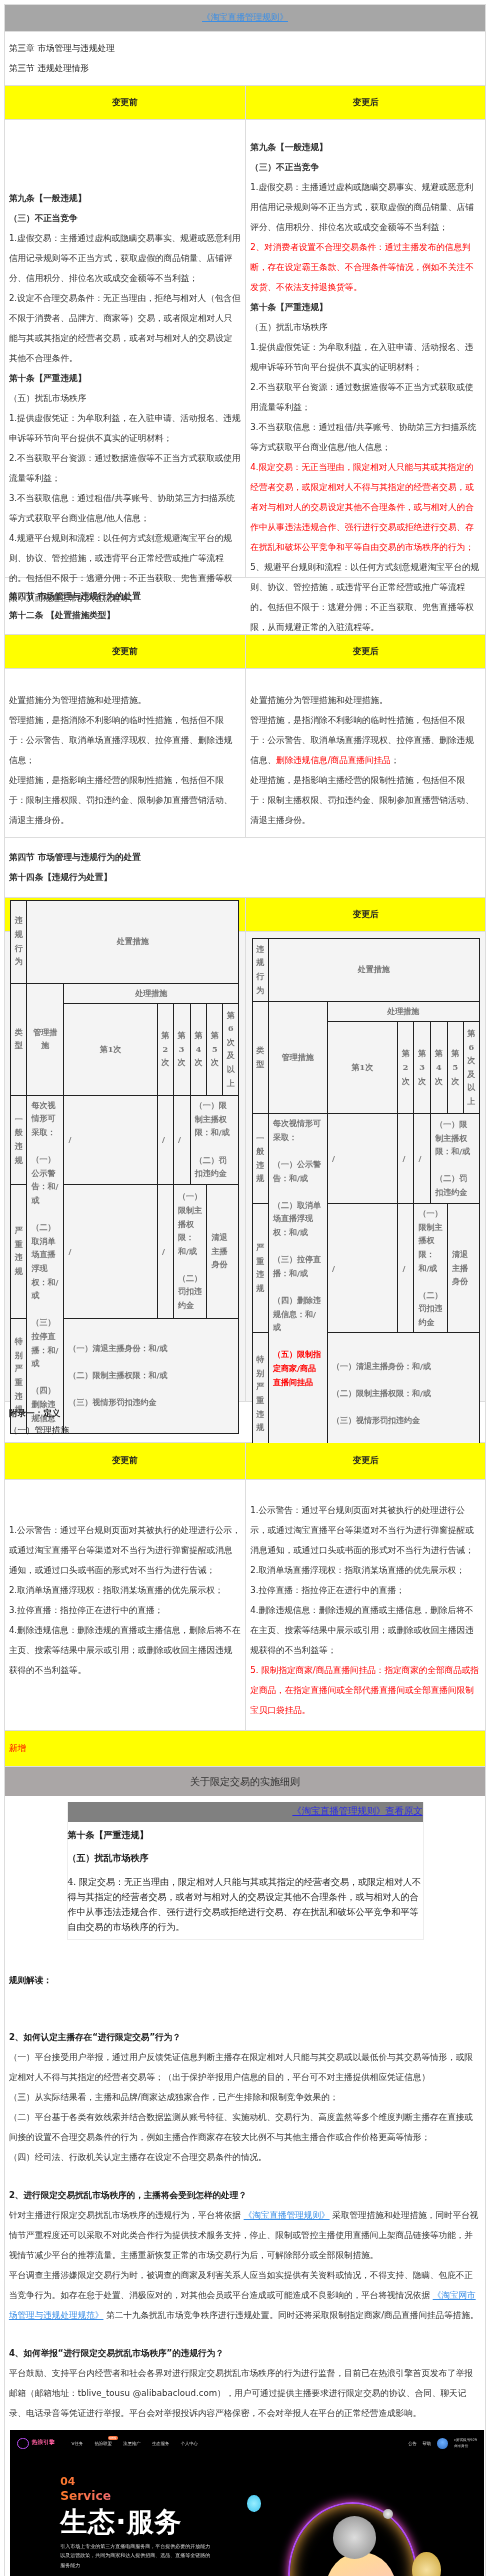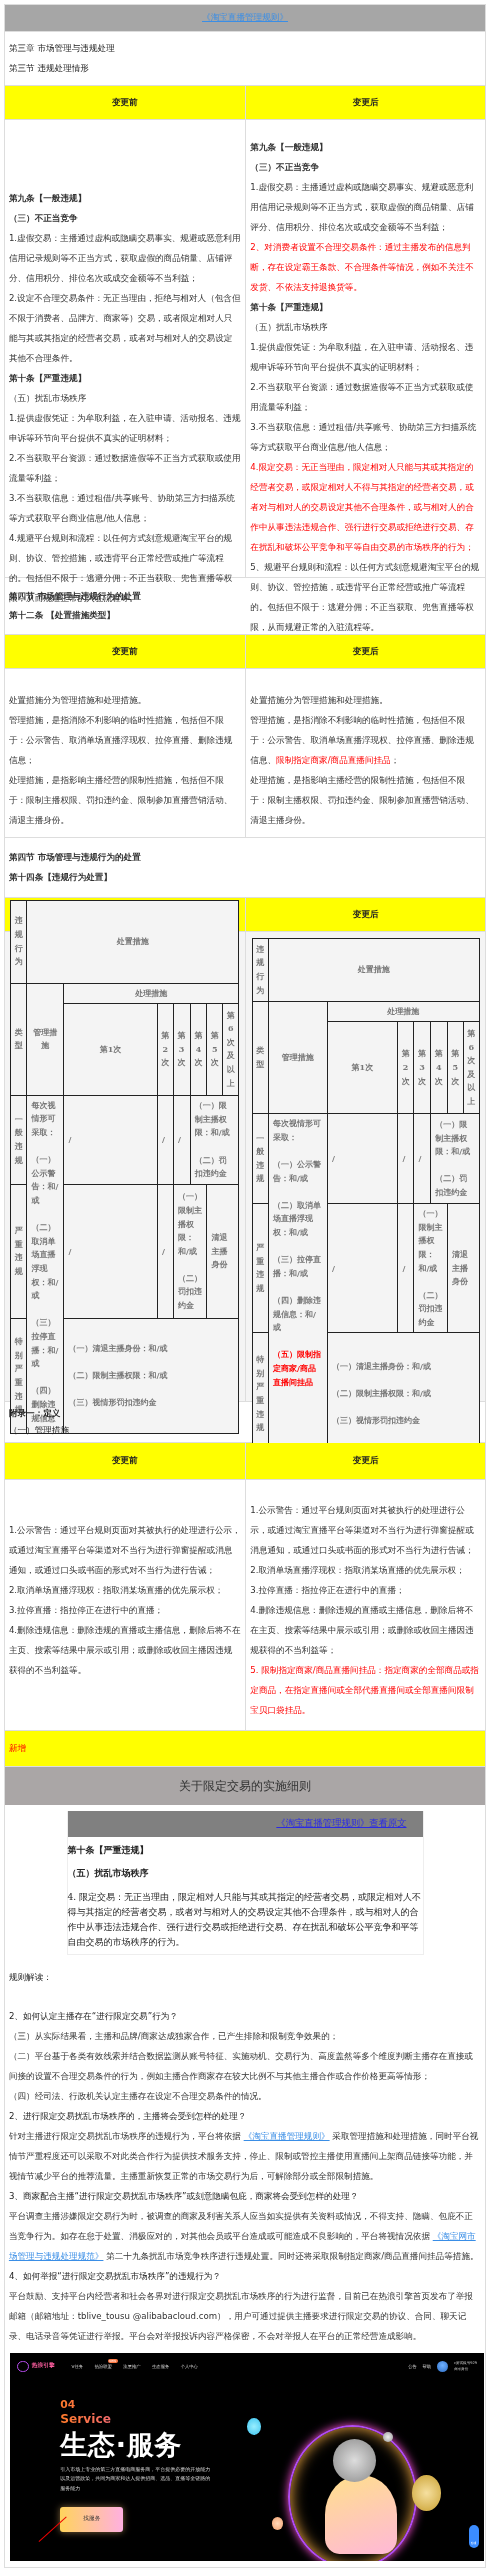--- a/index.html
+++ b/index.html
@@ -21,29 +21,29 @@
 
   
   .tbl-wrap { padding: 14.4px 5.7px; display: flex; flex-direction: column; justify-content: center; }
   table.disp { border-collapse: collapse; width: 100%; font-family: "DejaVu Serif", "Liberation Serif", serif; color: #777; font-size: 8px; background: #f4f4f4; }
   table.disp td { border: 0.7px solid #222; padding: 2.9px 4.3px; vertical-align: middle; line-height: 13.6px; font-weight: bold; }
   table.disp td.c { text-align: center; }
   table.disp td.vt { width: 16px; padding: 2.9px 2.2px; text-align: center; }
   table.disp td.top { vertical-align: top; }
 
   .new-bar { background: #ffff00; height: 36px; display: flex; align-items: center; padding-left: 4.3px; color: #f00; font-size: 8.6px; border-bottom: 0.7px solid #ddd; }
-  .grey-bar { background: #aaa6a6; height: 38px; display: flex; align-items: center; justify-content: center; font-size: 12px; color: #333; }
+  .grey-bar { background: #aaa6a6; height: 29px; display: flex; align-items: center; justify-content: center; font-size: 10px; color: #333; }
   .quote-box { margin: 5.7px auto 0 auto; width: 357px; border: 0.7px solid #eee; border-top: none; }
-  .quote-head { background: #808080; height: 26px; display: flex; align-items: center; justify-content: flex-end; padding-right: 16px; }
+  .quote-head { background: #808080; height: 20px; display: flex; align-items: center; justify-content: flex-end; padding-right: 0; }
   .quote-head a { color: #2a2ae6; font-family: "DejaVu Serif", "Liberation Serif", serif; text-decoration: underline; font-size: 9.3px; }
   .quote-body { font-family: "DejaVu Serif", "Liberation Serif", serif; color: #222; font-size: 9px; padding: 4.3px 0; }
   .quote-body .h { font-weight: bold; margin: 2.9px 0 10px 0; }
   .quote-body p { line-height: 15px; }
   .interp { padding: 11.5px 4.3px 4.3px 4.3px; font-size: 8.6px; color: #333; line-height: 20px; }
-  .interp .b { font-weight: normal; color: #222; }
+  .interp .b { font-weight: bold; color: #222; margin-top: 18px; }
   .interp a { color: #3a8ee6; text-decoration: underline; }
   .interp .gap { height: 19.4px; }
 
   
   .shot { margin: 2.9px 5.7px 5.7px 5.7px; background: #000; width: 474px; height: 208px; position: relative; overflow: hidden; font-family: "DejaVu Sans", sans-serif; }
   .shot-nav { height: 26px; display: flex; align-items: center; padding: 0 7.2px; color: #ddd; font-size: 4.3px; }
   .shot-logo { display: flex; align-items: center; gap: 2.9px; color: #ff5fa0; font-weight: bold; font-size: 5.7px; margin-right: 17px; }
   .shot-logo .ring { width: 11.5px; height: 11.5px; border-radius: 50%; border: 1.4px solid #b94cf0; }
   .shot-nav .nv { margin-right: 11.5px; position: relative; }
   .shot-nav .badge { position: absolute; top: -5px; right: -5.7px; background: #ff7a45; color: #fff; font-size: 2.9px; border-radius: 2.2px; padding: 0 1.4px; }
@@ -119,21 +119,21 @@
     <div class="col yhead">变更后</div>
   </div>
   <div class="cmp" style="height:169px;">
     <div class="col cell" style="padding-top:18.7px;">
       <div>处置措施分为管理措施和处理措施。</div>
       <div>管理措施，是指消除不利影响的临时性措施，包括但不限于：公示警告、取消单场直播浮现权、拉停直播、删除违规信息；</div>
       <div>处理措施，是指影响主播经营的限制性措施，包括但不限于：限制主播权限、罚扣违约金、限制参加直播营销活动、清退主播身份。</div>
     </div>
     <div class="col cell" style="padding-top:18.7px;">
       <div>处置措施分为管理措施和处理措施。</div>
-      <div><span>管理措施，是指消除不利影响的临时性措施，包括但不限于：公示警告、取消单场直播浮现权、拉停直播、删除违规信息、</span><span class="red">限制指定商家/商品直播间挂品</span><span>；</span></div>
+      <div><span>管理措施，是指消除不利影响的临时性措施，包括但不限于：公示警告、取消单场直播浮现权、拉停直播、删除违规信息、</span><span class="red">删除违规信息/商品直播间挂品</span><span>；</span></div>
       <div>处理措施，是指影响主播经营的限制性措施，包括但不限于：限制主播权限、罚扣违约金、限制参加直播营销活动、清退主播身份。</div>
     </div>
   </div>
 
   <div class="section-head bold" style="padding:10px 4.3px;">
     <div>第四节  市场管理与违规行为的处置</div>
     <div>第十四条【违规行为处置】</div>
   </div>
   <div class="cmp">
     <div class="col yhead">变更前</div>
@@ -296,26 +296,26 @@
       <div class="h">第十条【严重违规】</div>
       <div class="h">（五）扰乱市场秩序</div>
       <p>4. 限定交易：无正当理由，限定相对人只能与其或其指定的经营者交易，或限定相对人不得与其指定的经营者交易，或者对与相对人的交易设定其他不合理条件，或与相对人的合作中从事违法违规合作、强行进行交易或拒绝进行交易、存在扰乱和破坏公平竞争和平等自由交易的市场秩序的行为。</p>
     </div>
   </div>
 
   <div class="interp">
     <div class="b">规则解读：</div>
     <div class="gap"></div>
     <div class="b">2、如何认定主播存在“进行限定交易”行为？</div>
+    <div>（一）平台接受用户举报，通过用户反馈凭证信息判断主播存在限定相对人只能与其交易或以最低价与其交易等情形，或限定相对人不得与其指定的经营者交易等；（出于保护举报用户信息的目的，平台可不对主播提供相应凭证信息）</div>
     <div>（三）从实际结果看，主播和品牌/商家达成独家合作，已产生排除和限制竞争效果的；</div>
     <div>（二）平台基于各类有效线索并结合数据监测从账号特征、实施动机、交易行为、高度盖然等多个维度判断主播存在直接或间接的设置不合理交易条件的行为，例如主播合作商家存在较大比例不与其他主播合作或合作价格更高等情形；</div>
     <div>（四）经司法、行政机关认定主播存在设定不合理交易条件的情况。</div>
     <div class="b">2、进行限定交易扰乱市场秩序的，主播将会受到怎样的处理？</div>
     <div><span>针对主播进行限定交易扰乱市场秩序的违规行为，平台将依据 </span><a href="#">《淘宝直播管理规则》</a><span> 采取管理措施和处理措施，同时平台视情节严重程度还可以采取不对此类合作行为提供技术服务支持，停止、限制或管控主播使用直播间上架商品链接等功能，并视情节减少平台的推荐流量。主播重新恢复正常的市场交易行为后，可解除部分或全部限制措施。</span></div>
-    <div class="b">3、商家配合主播“进行限定交易扰乱市场秩序”或刻意隐瞒包庇，商家将会受到怎样的处理？</div>
     <div><span>平台调查主播涉嫌限定交易行为时，被调查的商家及利害关系人应当如实提供有关资料或情况，不得支持、隐瞒、包庇不正当竞争行为。如存在怠于处置、消极应对的，对其他会员或平台造成或可能造成不良影响的，平台将视情况依据 </span><a href="#">《淘宝网市场管理与违规处理规范》</a><span> 第二十九条扰乱市场竞争秩序进行违规处置。同时还将采取限制指定商家/商品直播间挂品等措施。</span></div>
     <div class="b">4、如何举报“进行限定交易扰乱市场秩序”的违规行为？</div>
     <div>平台鼓励、支持平台内经营者和社会各界对进行限定交易扰乱市场秩序的行为进行监督，目前已在热浪引擎首页发布了举报邮箱（邮箱地址：tblive_tousu @alibabacloud.com），用户可通过提供主播要求进行限定交易的协议、合同、聊天记录、电话录音等凭证进行举报。平台会对举报投诉内容严格保密，不会对举报人在平台的正常经营造成影响。</div>
   </div>
 
   <div class="shot">
     <div class="shot-nav">
       <div class="shot-logo">
           <span class="ring"></span>
           <span>热浪引擎</span>

